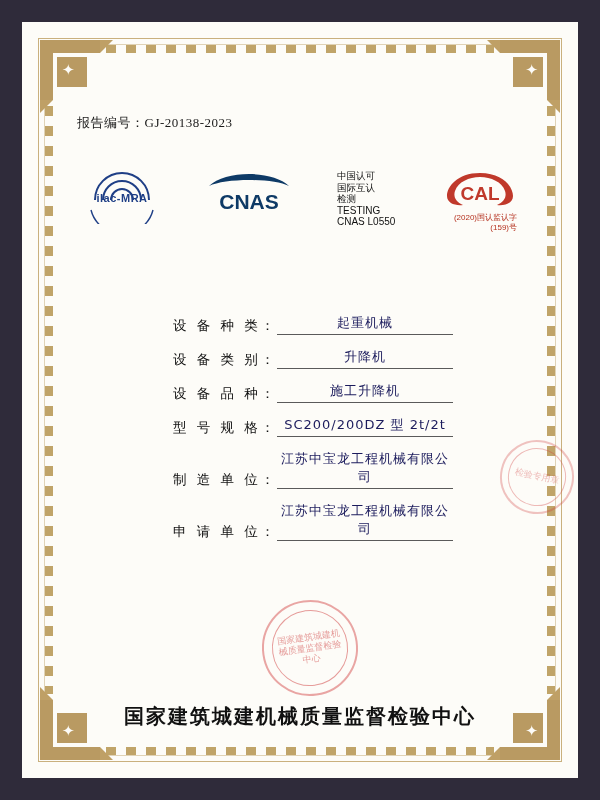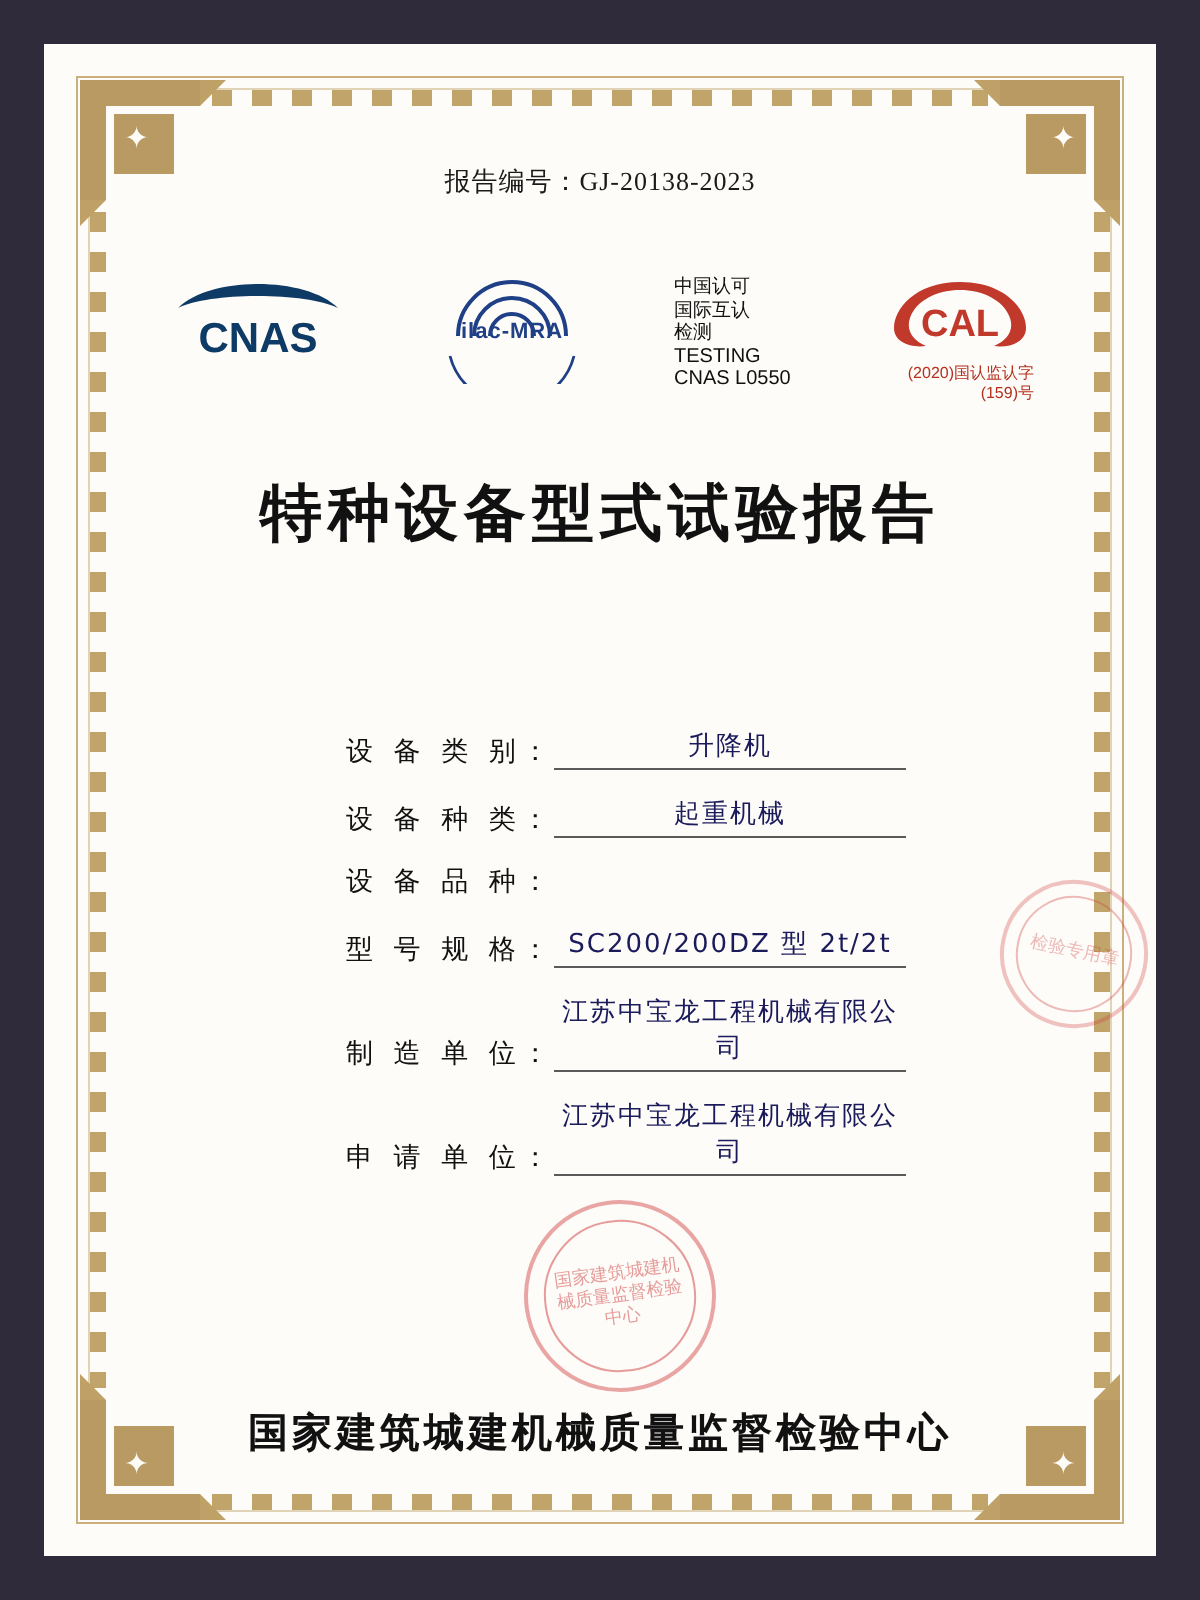--- a/index.html
+++ b/index.html
@@ -102,24 +102,25 @@
   
   .content {
     position: absolute;
     left: 55px;
     top: 60px;
     right: 55px;
     bottom: 60px;
   }
 
   .report-no {
-    text-align: center;
+    text-align: left;
     font-size: 13px;
     color: #1a1a1a;
     letter-spacing: 0.5px;
+    margin-top: 32px;
     font-family: "Liberation Serif", serif;
   }
 
   
   .logos {
     display: flex;
     align-items: flex-start;
     justify-content: space-between;
     margin-top: 38px;
     padding: 0 6px;
@@ -353,45 +354,45 @@
 
     <div class="content">
 
       <div class="report-no">
         <span>报告编号：</span><span>GJ-20138-2023</span>
       </div>
 
       <div class="logos">
 
         <div class="logo-block">
-          <div class="cnas">
-            <svg width="92" height="24" viewBox="0 0 92 24">
-              <path d="M6 16 C22 0 70 0 86 16 C70 8 22 8 6 16 Z" fill="#0e3a66"></path>
-            </svg>
-            <div class="cnas-word">CNAS</div>
-          </div>
-        </div>
-
-        <div class="logo-block">
           <div class="ilac">
             <svg class="ilac-arcs" width="78" height="54" viewBox="0 0 78 54">
               <g fill="none" stroke="#1f3f86" stroke-width="2">
                 <path d="M12 30 A26 26 0 0 1 66 30"></path>
                 <path d="M20 30 A18 18 0 0 1 58 30"></path>
                 <path d="M28 30 A10 10 0 0 1 50 30"></path>
               </g>
               <g fill="none" stroke="#1f3f86" stroke-width="1.4">
                 <path d="M8 40 A32 32 0 0 0 70 40"></path>
               </g>
             </svg>
             <div class="ilac-text">ilac-MRA</div>
           </div>
         </div>
 
         <div class="logo-block">
+          <div class="cnas">
+            <svg width="92" height="24" viewBox="0 0 92 24">
+              <path d="M6 16 C22 0 70 0 86 16 C70 8 22 8 6 16 Z" fill="#0e3a66"></path>
+            </svg>
+            <div class="cnas-word">CNAS</div>
+          </div>
+        </div>
+
+        <div class="logo-block">
           <div class="cnas-cn">
             <div>中国认可</div>
             <div>国际互认</div>
             <div>检测</div>
             <div class="en">TESTING</div>
             <div class="en">CNAS L0550</div>
           </div>
         </div>
 
         <div class="logo-block">
@@ -403,36 +404,36 @@
             <div class="cal-sub">
               <div>(2020)国认监认字</div>
               <div>(159)号</div>
             </div>
           </div>
         </div>
 
 
       </div>
 
-      <div class="doc-title">特种设备型式试验报告</div>
 
       <div class="fields">
+
+        <div class="field-row">
+          <div class="field-label">设 备 种 类：</div>
+          <div class="field-value">起重机械</div>
+        </div>
 
         <div class="field-row">
           <div class="field-label">设 备 类 别：</div>
           <div class="field-value">升降机</div>
         </div>
 
         <div class="field-row">
-          <div class="field-label">设 备 种 类：</div>
-          <div class="field-value">起重机械</div>
-        </div>
-
-        <div class="field-row">
           <div class="field-label">设 备 品 种：</div>
+          <div class="field-value">施工升降机</div>
         </div>
 
         <div class="field-row">
           <div class="field-label">型 号 规 格：</div>
           <div class="field-value">SC200/200DZ 型 2t/2t</div>
         </div>
 
         <div class="field-row">
           <div class="field-label">制 造 单 位：</div>
           <div class="field-value">江苏中宝龙工程机械有限公司</div>

